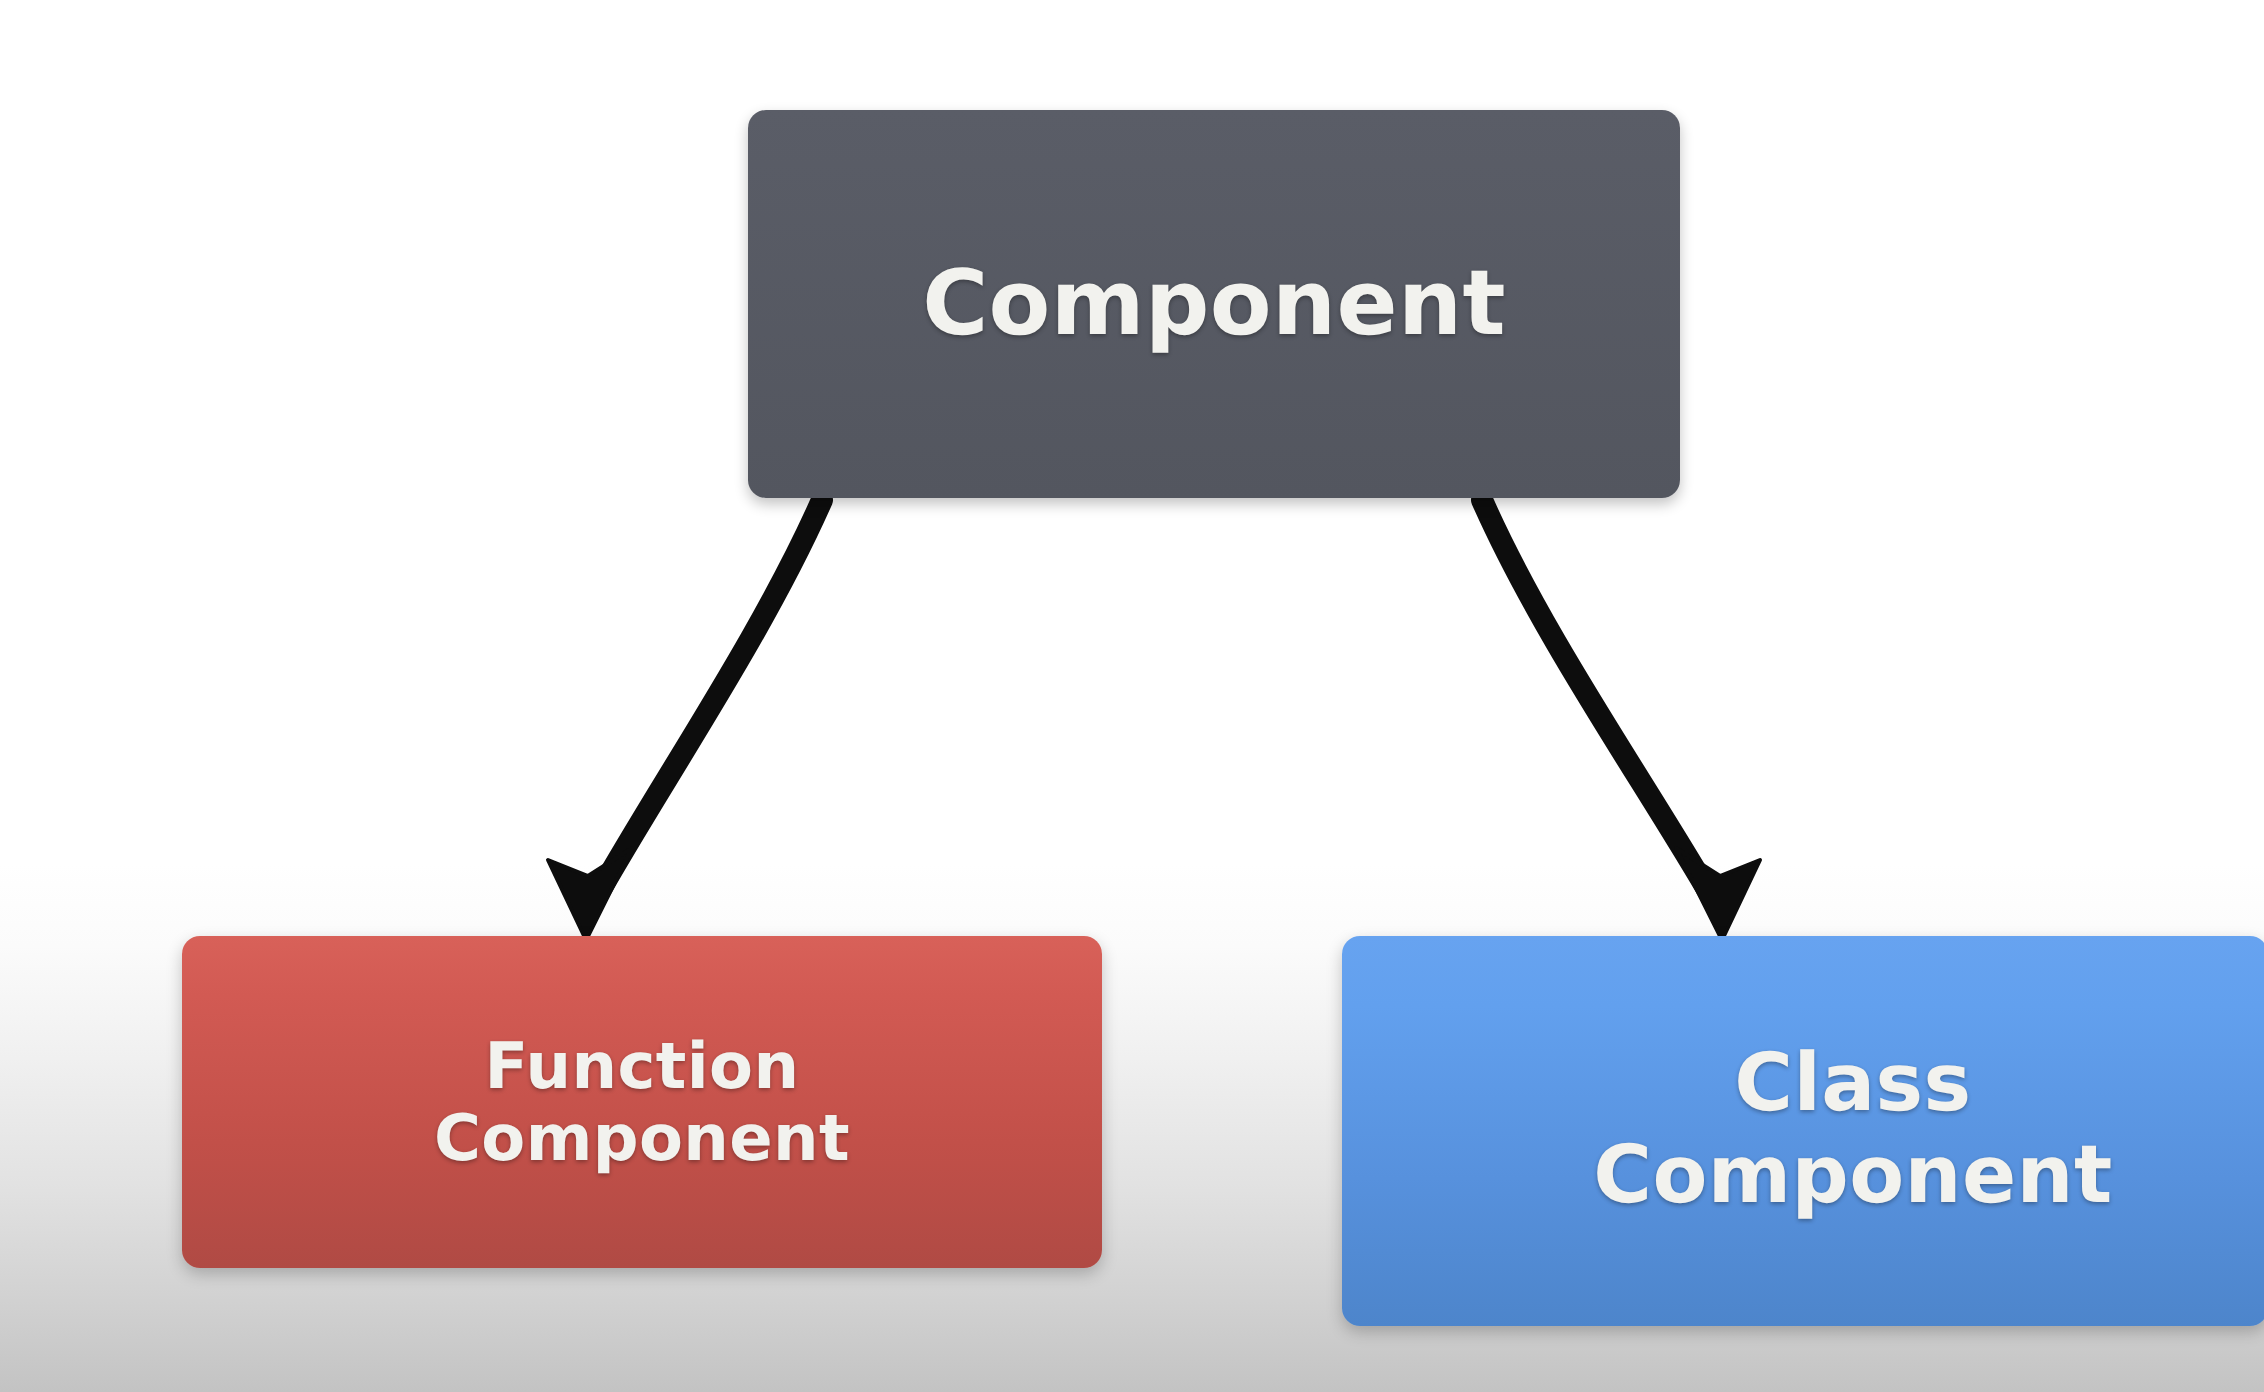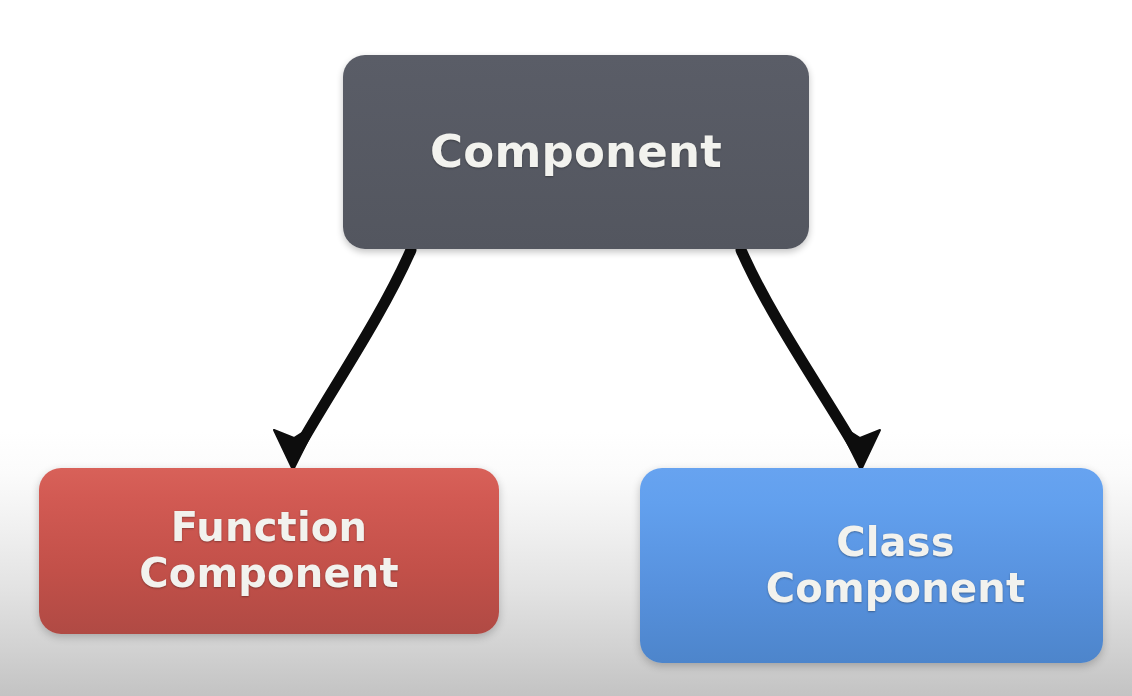--- a/index.html
+++ b/index.html
@@ -28,49 +28,50 @@
   }
 
   
   .node {
     position: absolute;
     box-sizing: border-box;
     display: flex;
     align-items: center;
     justify-content: center;
     text-align: center;
-    border-radius: 22px;
+    border-radius: 9px;
     color: #f2f2ee;
     font-weight: bold;
     letter-spacing: 0.2px;
     line-height: 1.14;
     text-shadow: 0 1px 2px rgba(0,0,0,0.32);
     user-select: none;
+    margin-left: 31px;
   }
 
   
   #root-node {
     left: 343px;
     top: 55px;
     width: 466px;
     height: 194px;
     background: linear-gradient(to bottom, #5a5d67 0%, #53565f 100%);
     box-shadow: 0 3px 7px rgba(0,0,0,0.24);
     font-size: 45px;
   }
 
   
   #function-node {
-    left: 39px;
+    left: 60px;
     top: 468px;
     width: 460px;
     height: 166px;
     background: linear-gradient(to bottom, #d86159 0%, #d25a53 18%, #c25049 62%, #b04a44 100%);
     box-shadow: 0 3px 8px rgba(0,0,0,0.22);
-    font-size: 40px;
+    font-size: 32px;
   }
 
   #class-node {
     left: 640px;
     top: 468px;
     width: 463px;
     height: 195px;
     background: linear-gradient(to bottom, #67a3f0 0%, #62a0ee 18%, #5791dd 62%, #4d85cb 100%);
     box-shadow: 0 3px 8px rgba(0,0,0,0.22);
     font-size: 40px;

